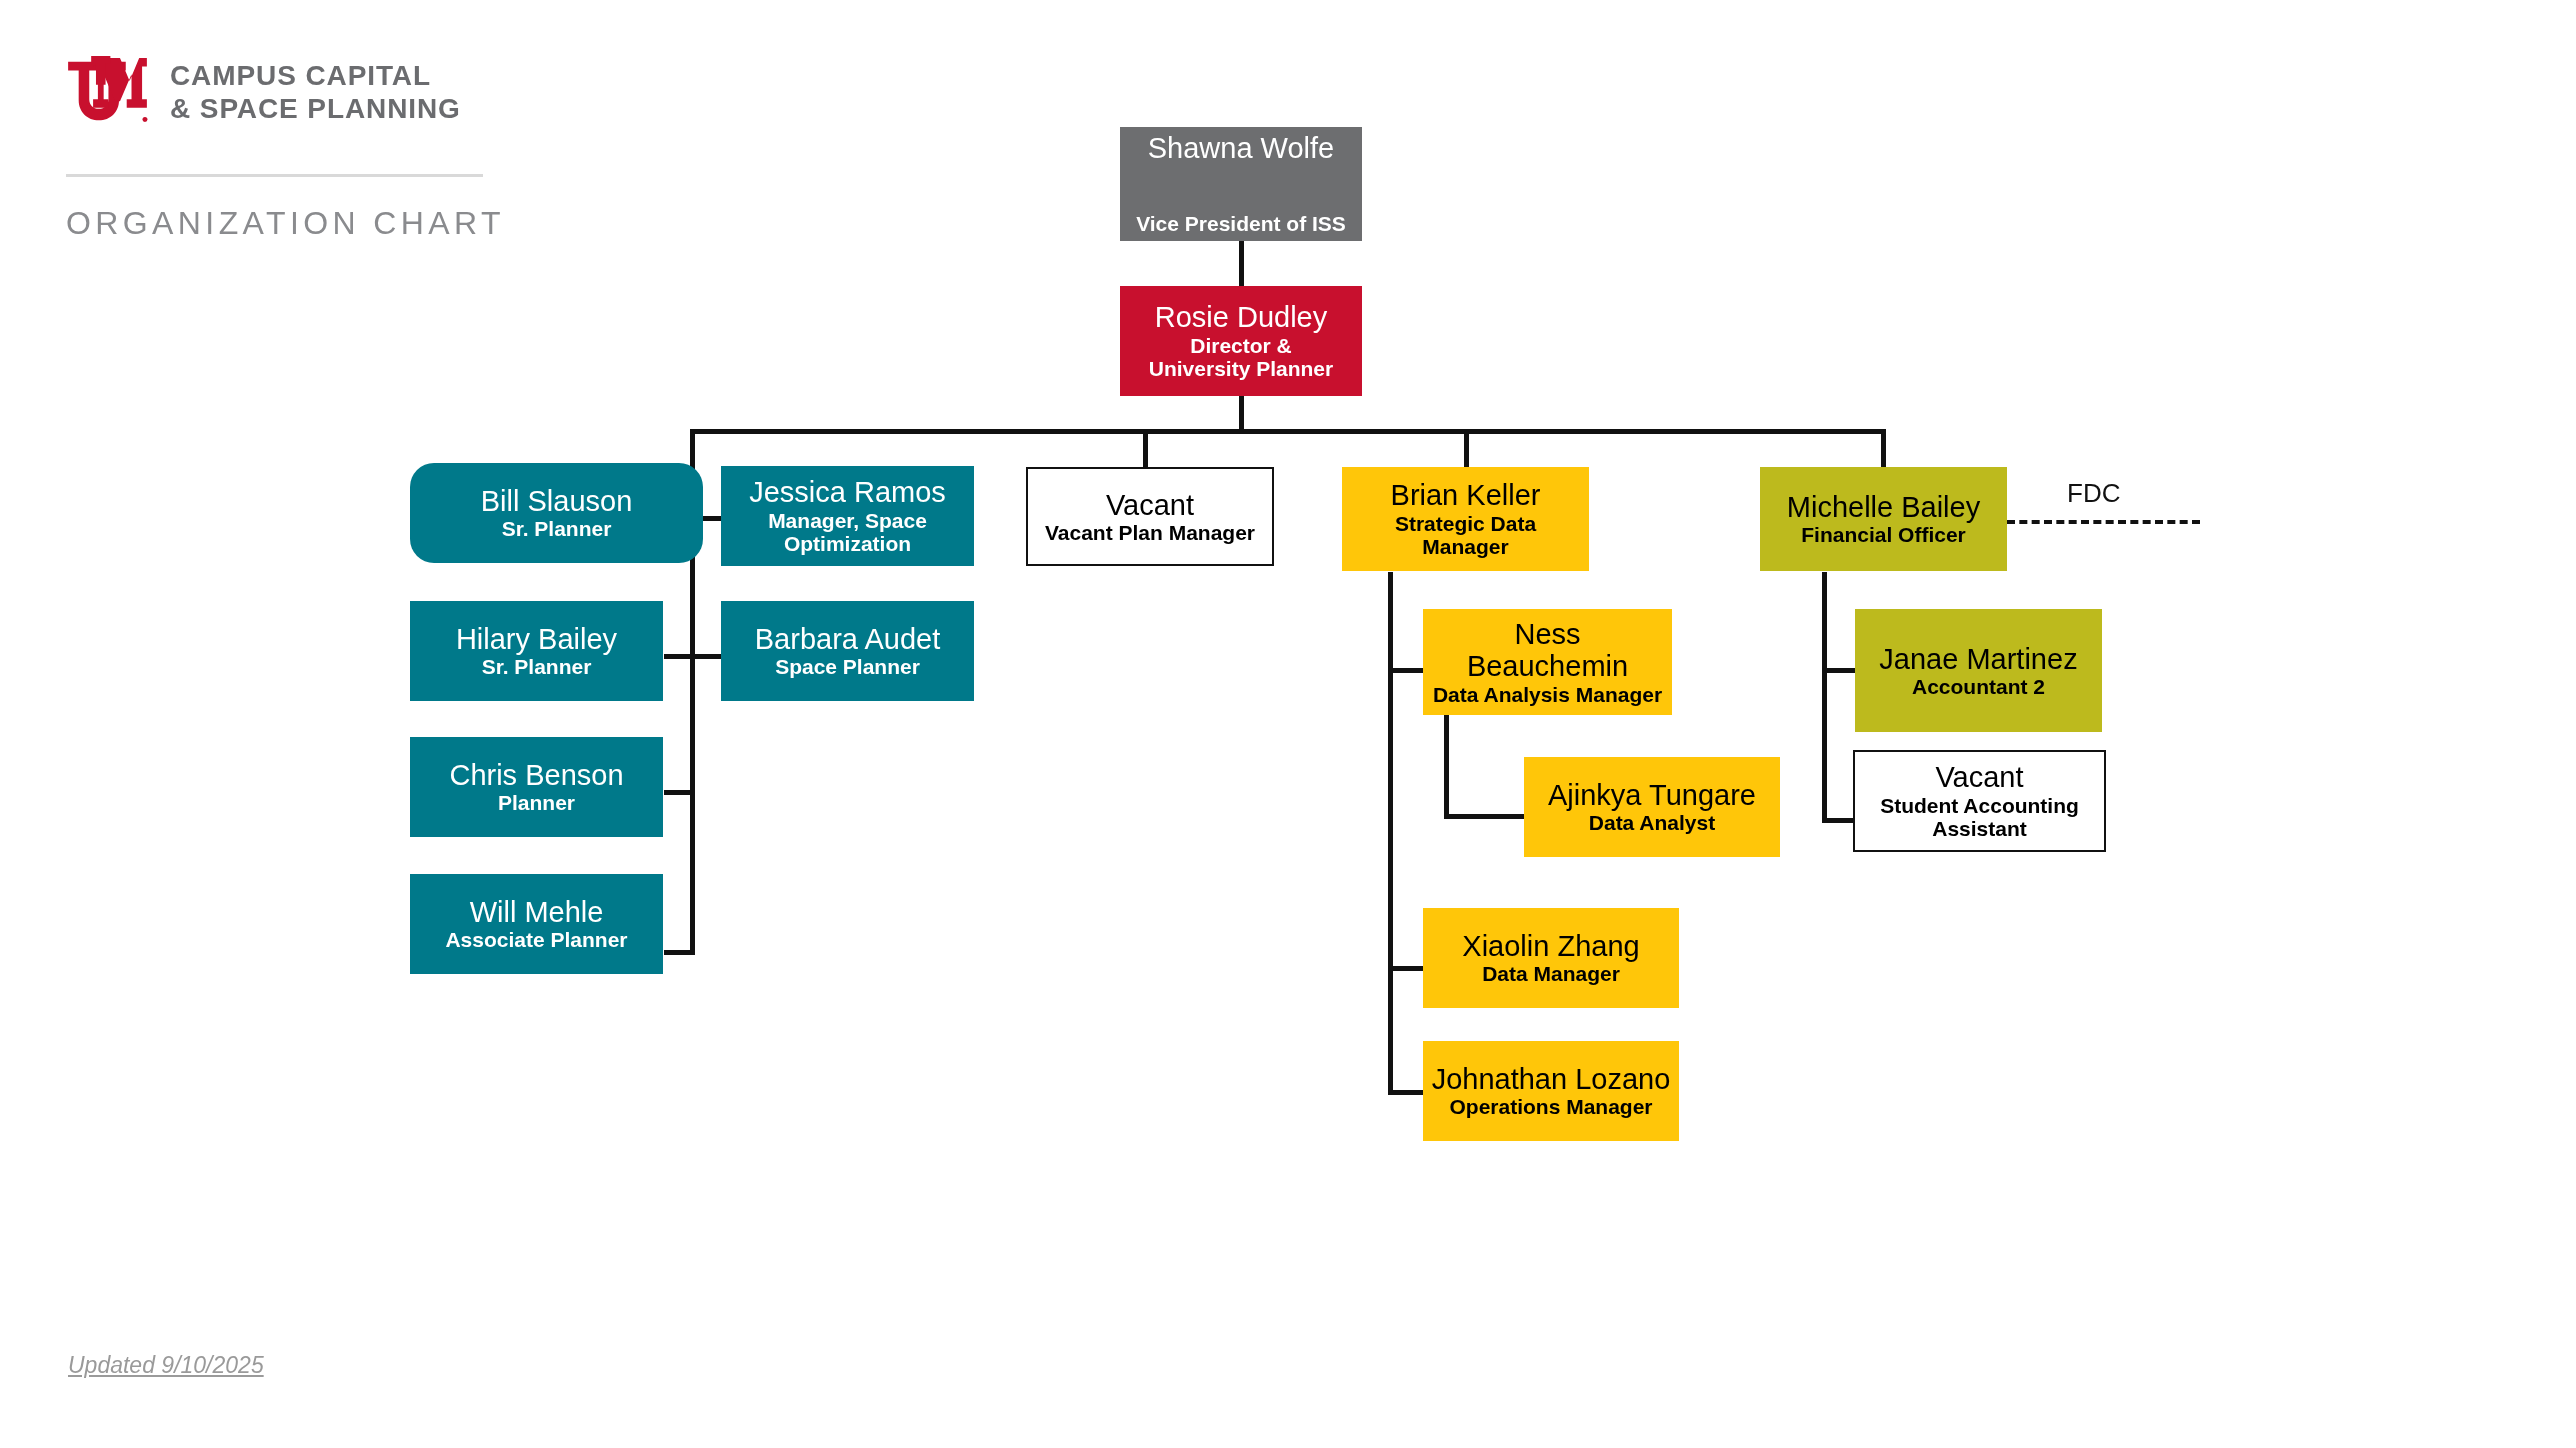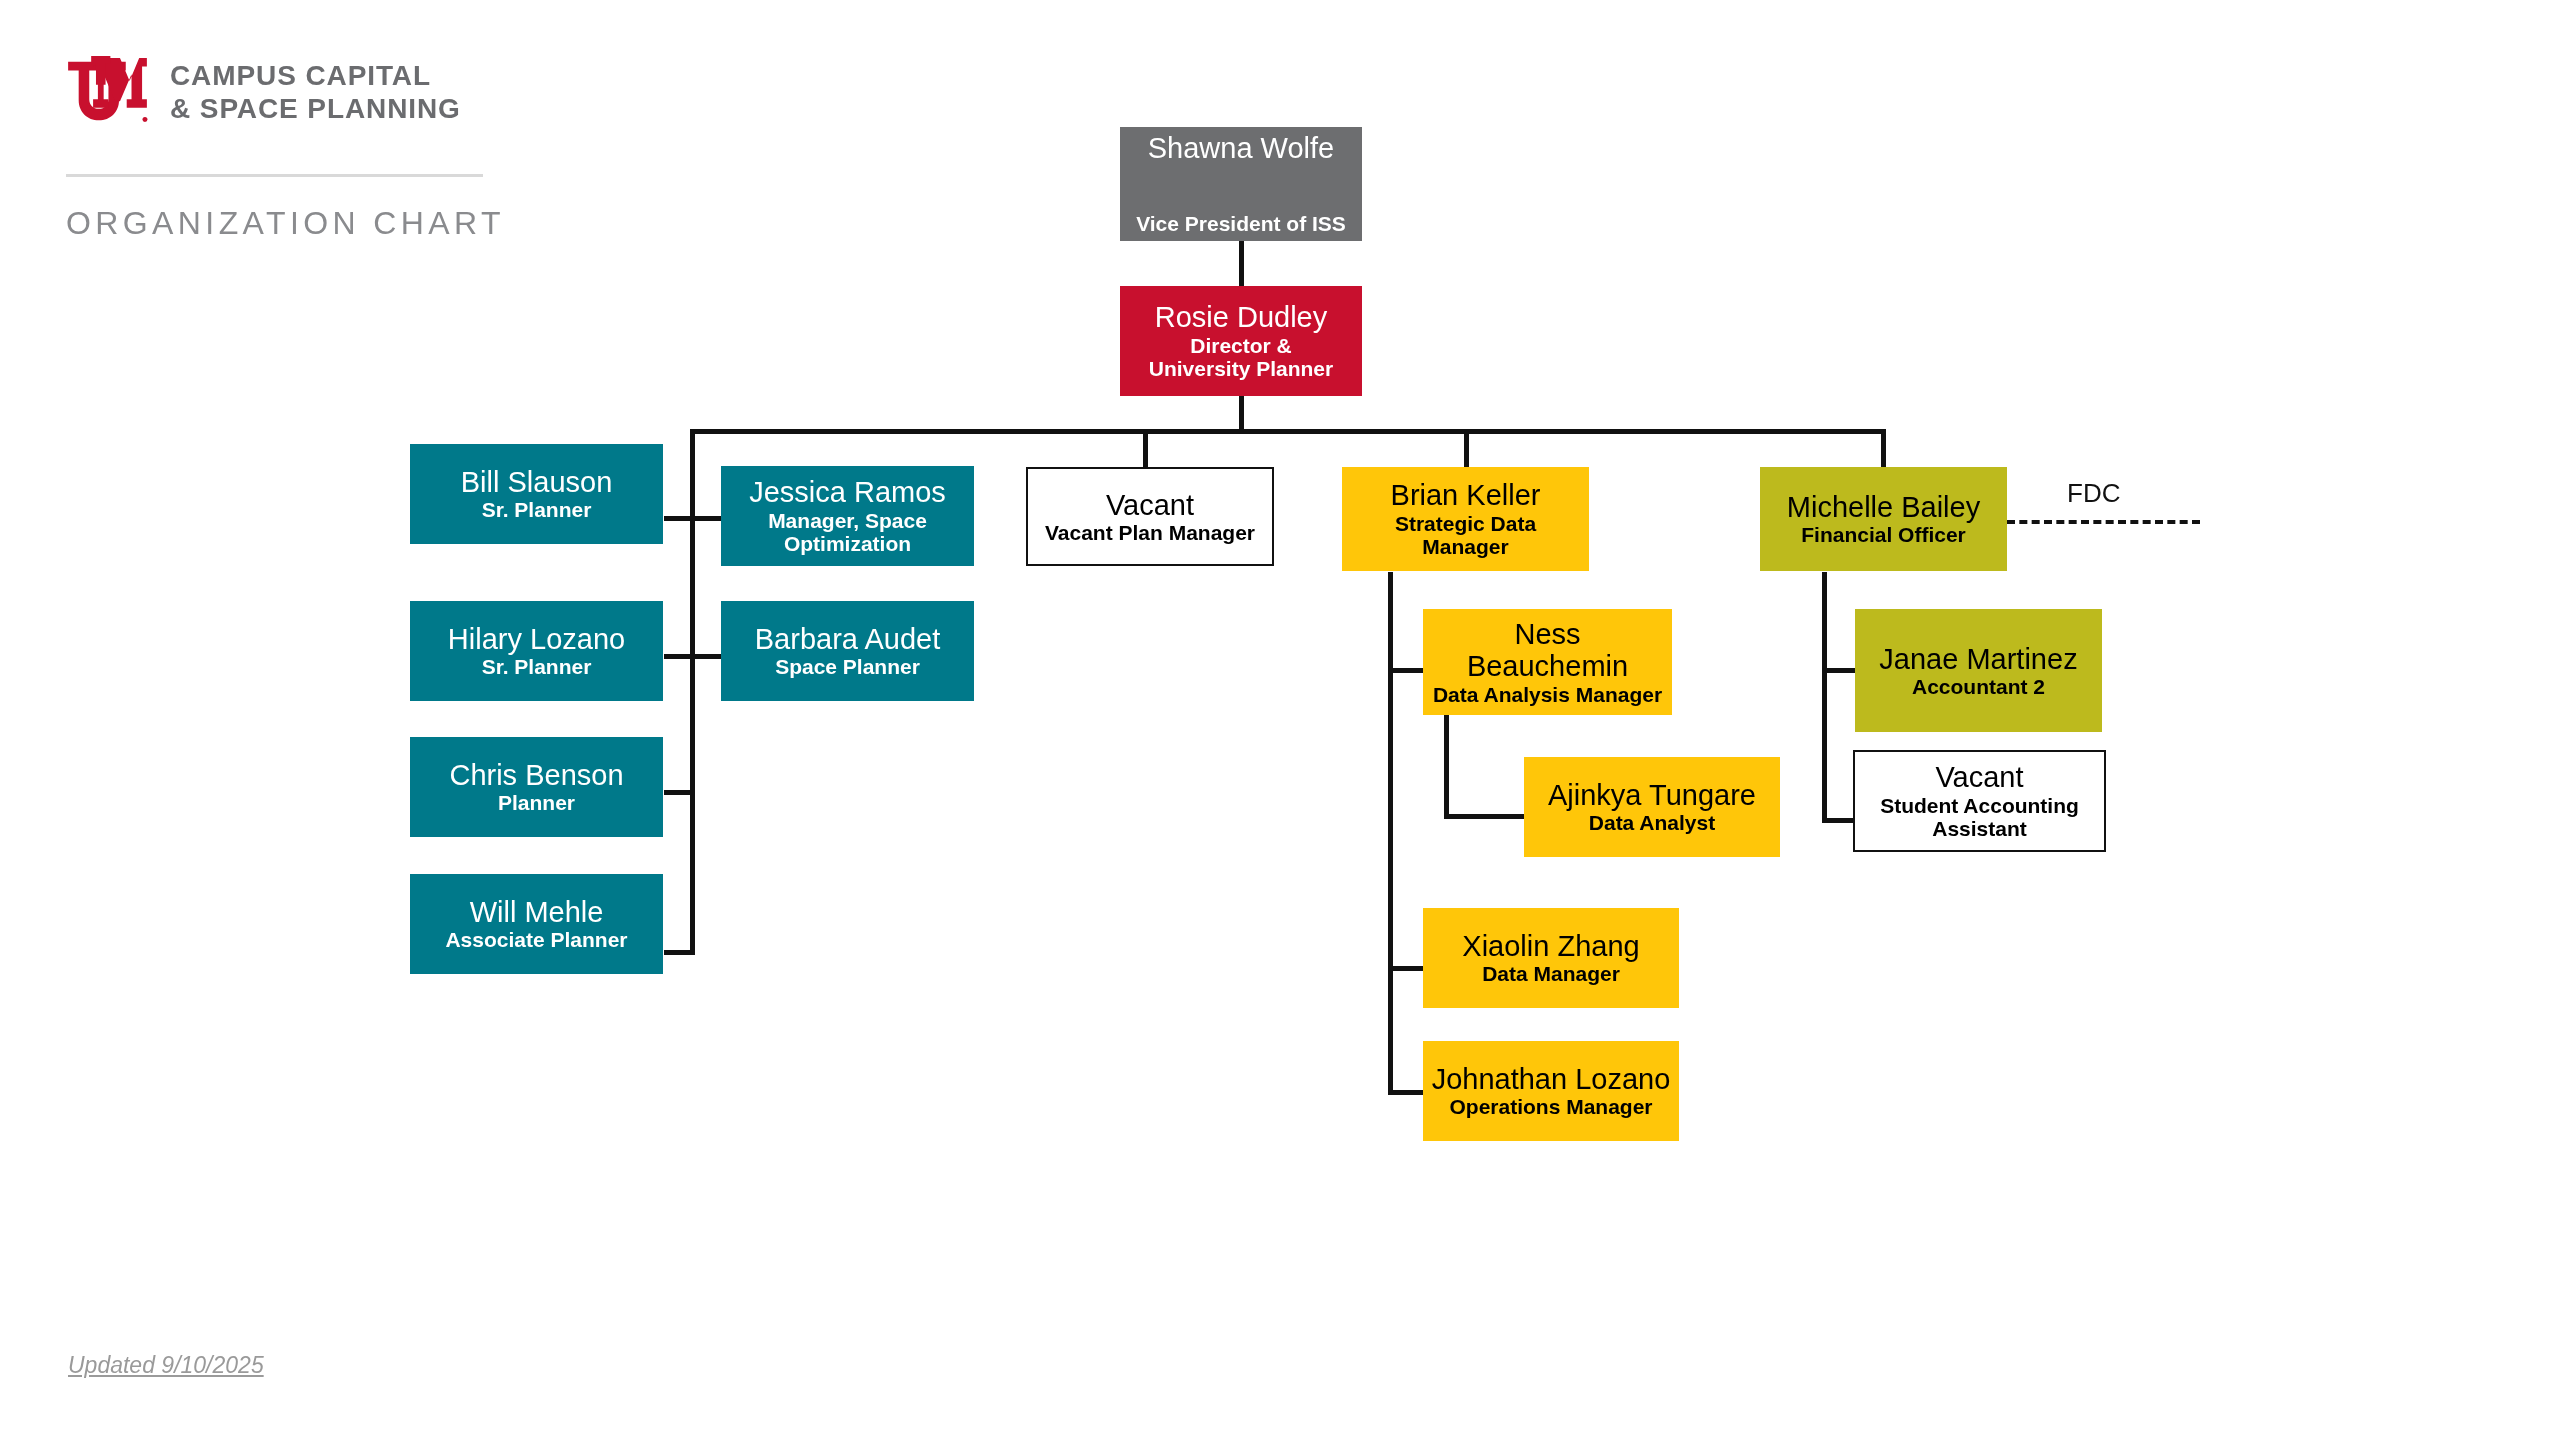--- a/index.html
+++ b/index.html
@@ -118,27 +118,27 @@
     <div class="nm">Shawna Wolfe</div>
     <div class="ttl">Vice President of ISS</div>
   </div>
 
   <div class="node c-red" style="left:1120px;top:286px;width:242px;height:110px;">
     <div class="nm">Rosie Dudley</div>
     <div class="ttl">Director &amp;</div>
     <div class="ttl">University Planner</div>
   </div>
 
-  <div class="node c-teal" style="left:410px;top:444px;width:253px;height:100px;">
+  <div class="node c-teal" style="left:410px;top:463px;width:293px;height:100px;border-radius:24px;">
     <div class="nm">Bill Slauson</div>
     <div class="ttl">Sr. Planner</div>
   </div>
 
   <div class="node c-teal" style="left:410px;top:601px;width:253px;height:100px;">
-    <div class="nm">Hilary Lozano</div>
+    <div class="nm">Hilary Bailey</div>
     <div class="ttl">Sr. Planner</div>
   </div>
 
   <div class="node c-teal" style="left:410px;top:737px;width:253px;height:100px;">
     <div class="nm">Chris Benson</div>
     <div class="ttl">Planner</div>
   </div>
 
   <div class="node c-teal" style="left:410px;top:874px;width:253px;height:100px;">
     <div class="nm">Will Mehle</div>

